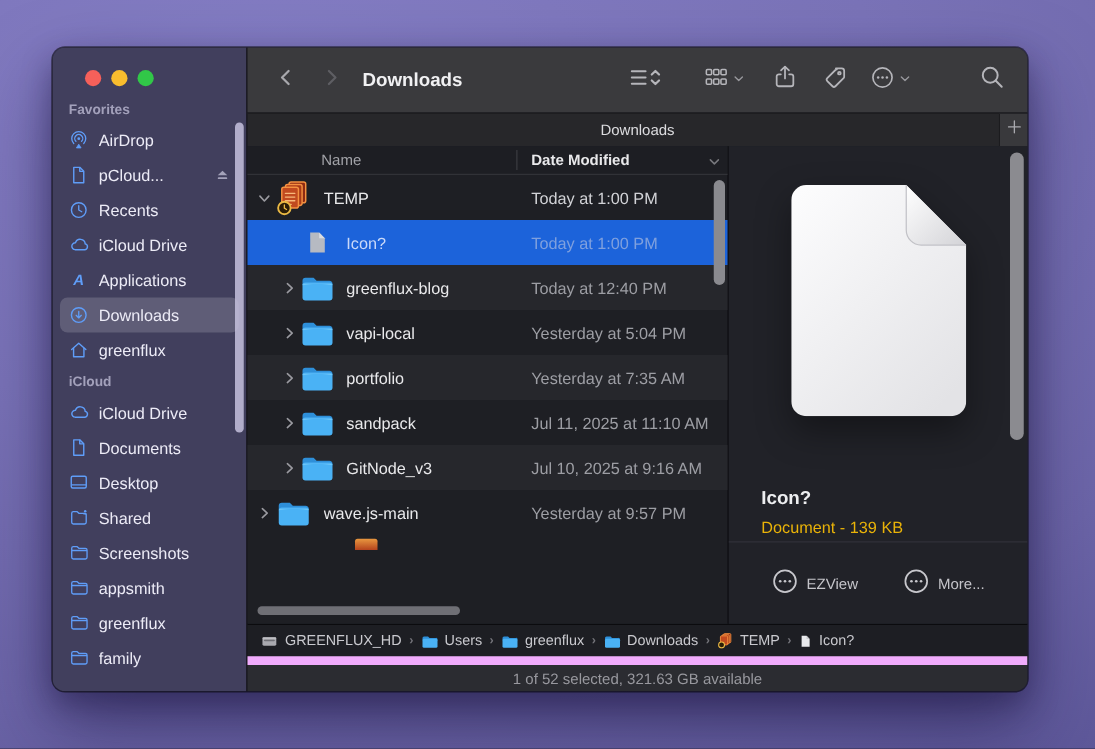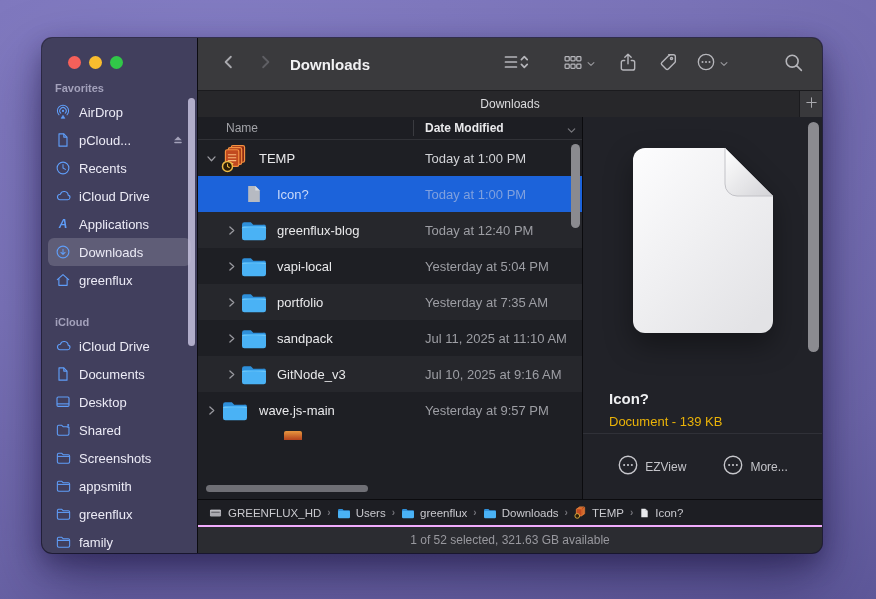--- a/index.html
+++ b/index.html
@@ -7,21 +7,21 @@
   .desktop{position:relative;width:876px;height:599px;overflow:hidden;
     background:radial-gradient(130% 110% at 25% 10%, #847dc4 0%, #7a73b8 42%, #6c65a8 78%, #5e589a 100%)}
   .window{position:absolute;left:42px;top:38px;width:780px;height:515px;border-radius:10px;overflow:hidden;
     display:flex;background:#1e1f24;box-shadow:0 0 0 1px rgba(0,0,0,.55),0 28px 60px rgba(24,18,60,.5),0 10px 24px rgba(24,18,60,.4)}
   
   .sidebar{width:155px;flex:none;background:#413f5d;position:relative;padding-top:38px}
   .traffic{position:absolute;top:18px;left:26px;display:flex;gap:8px}
   .tl{width:13px;height:13px;border-radius:50%}
   .tl.r{background:#f6605a}.tl.y{background:#f9bd2e}.tl.g{background:#31c748}
   .sec-title{font-size:11px;font-weight:700;color:#a3a1bb;padding:6px 0 4px 13px}
-  .sec-title.second{margin-top:16px}
+  .sec-title.second{}
   .sb-item{display:flex;align-items:center;height:28px;margin:0 6px;padding:0 6px;border-radius:6px;
     color:#ecebf6;font-size:13px;gap:7px;cursor:default}
   .sb-item.sel{background:rgba(255,255,255,.16)}
   .sb-ic{width:18px;flex:none;display:flex;justify-content:center;align-items:center}
   .sb-lbl{white-space:nowrap;overflow:hidden;text-overflow:ellipsis;flex:1}
   .sb-eject{flex:none;display:flex;align-items:center}
   .sb-scroll{position:absolute;right:2px;top:60px;width:7px;height:248px;border-radius:4px;background:rgba(197,193,221,.85)}
   
   .main{flex:1;min-width:0;display:flex;flex-direction:column;border-left:1px solid #0c0c10}
   .toolbar{height:52px;flex:none;background:#3a3a3d;display:flex;align-items:center;padding:0 18px 0 20px}
@@ -32,21 +32,21 @@
   .tb-btn{display:flex;align-items:center;gap:3px}
   .tabbar{height:27px;flex:none;background:#27272a;border-top:1px solid #1b1b1e;position:relative;
     display:flex;align-items:center;justify-content:center}
   .tab-label{font-size:12px;color:#dcdcdf}
   .tab-add{position:absolute;right:0;top:0;bottom:0;width:23px;background:#39393c;border-left:1px solid #1b1b1e;
     display:flex;align-items:center;justify-content:center}
   
   .content{flex:1;min-height:0;display:flex}
   .listpane{width:385px;flex:none;background:#1e1f24;position:relative;border-right:1px solid #0b0b0e}
   .lhead{height:23px;background:#1d1e23;border-bottom:1px solid #313237;position:relative;display:flex;align-items:center}
-  .lh-name{padding-left:28px;font-size:12px;color:#a2a3a8}
+  .lh-name{padding-left:59px;font-size:12px;color:#a2a3a8}
   .lh-date{position:absolute;left:227px;font-size:12px;font-weight:700;color:#e9e9eb}
   .lh-div{position:absolute;left:215px;top:3px;bottom:3px;width:1px;background:#3a3b40}
   .lh-sort{position:absolute;right:5px;top:5px;opacity:.8}
   .frow{height:36px;display:flex;align-items:center;position:relative;font-size:13px}
   .frow.alt{background:#26272c}
   .frow.sel{background:#1c63da}
   .frow.i0{padding-left:6px}
   .frow.i1{padding-left:26px}
   .dis{width:14px;flex:none;display:flex;justify-content:center;align-items:center}
   .dis svg{display:block}
@@ -72,21 +72,21 @@
   .pv-div{position:absolute;top:316px;left:0;right:0;height:1px;background:#303138}
   .pv-buttons{position:absolute;top:317px;left:0;right:0;bottom:0;display:flex;align-items:center;justify-content:center;gap:36px}
   .pv-btn{display:flex;flex-direction:row;align-items:center;gap:6px;color:#c4c4c9;font-size:12px;cursor:default}
   .pv-scroll{position:absolute;right:3px;top:5px;width:11px;height:230px;border-radius:6px;background:#8b8b90}
   
   .pathbar{height:26px;flex:none;background:#1d1e23;border-top:1px solid #0b0b0e;display:flex;align-items:center;
     padding-left:10px;overflow:hidden}
   .pb-item{display:flex;align-items:center;gap:5px;color:#c9c9ce;font-size:11.5px;white-space:nowrap}
   .pb-ic{display:flex;align-items:center}
   .pb-sep{color:#74747a;font-size:10px;margin:0 6px;font-weight:700}
-  .statusbar{height:28px;flex:none;background:#2b2c31;border-top:2px solid #f0abfc;display:flex;align-items:center;
+  .statusbar{height:28px;flex:none;background:#2b2c31;border-top:7px solid #f0abfc;display:flex;align-items:center;
     justify-content:center;color:#98989e;font-size:12px}
 </style>
 </head>
 <body>
 
 <div class="desktop">
   <div class="window">
 
     <div class="sidebar">
       <div class="traffic">

